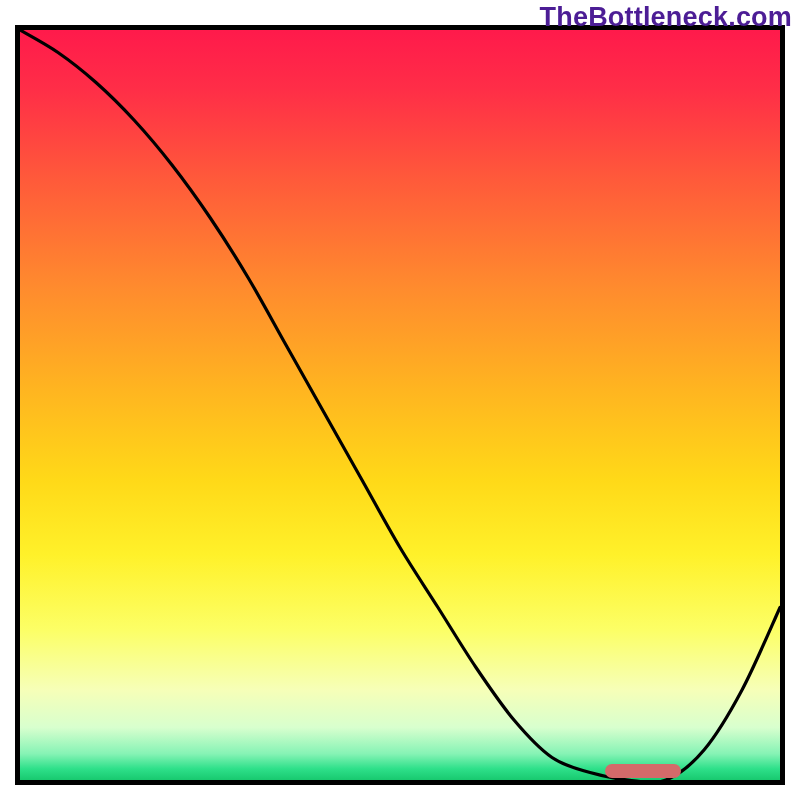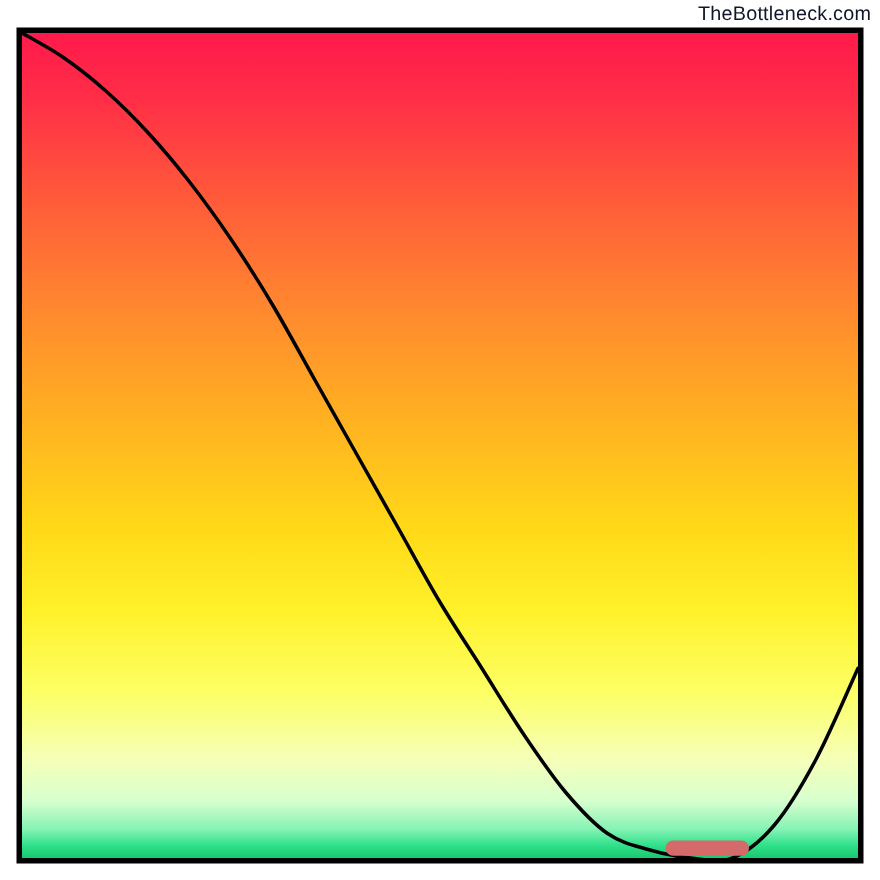--- a/index.html
+++ b/index.html
@@ -12,23 +12,23 @@
   }
   .frame {
     position: relative;
     width: 800px;
     height: 800px;
   }
   .watermark {
     position: absolute;
     top: 2px;
     right: 8px;
-    font-size: 18px;
-    font-weight: normal;
-    color: #0f172a;
+    font-size: 27px;
+    font-weight: bold;
+    color: #4c1d95;
     letter-spacing: 0.2px;
     z-index: 5;
   }
   .plot-outer {
     position: absolute;
     left: 15px;
     top: 25px;
     width: 770px;
     height: 760px;
     border: 5px solid #000;

